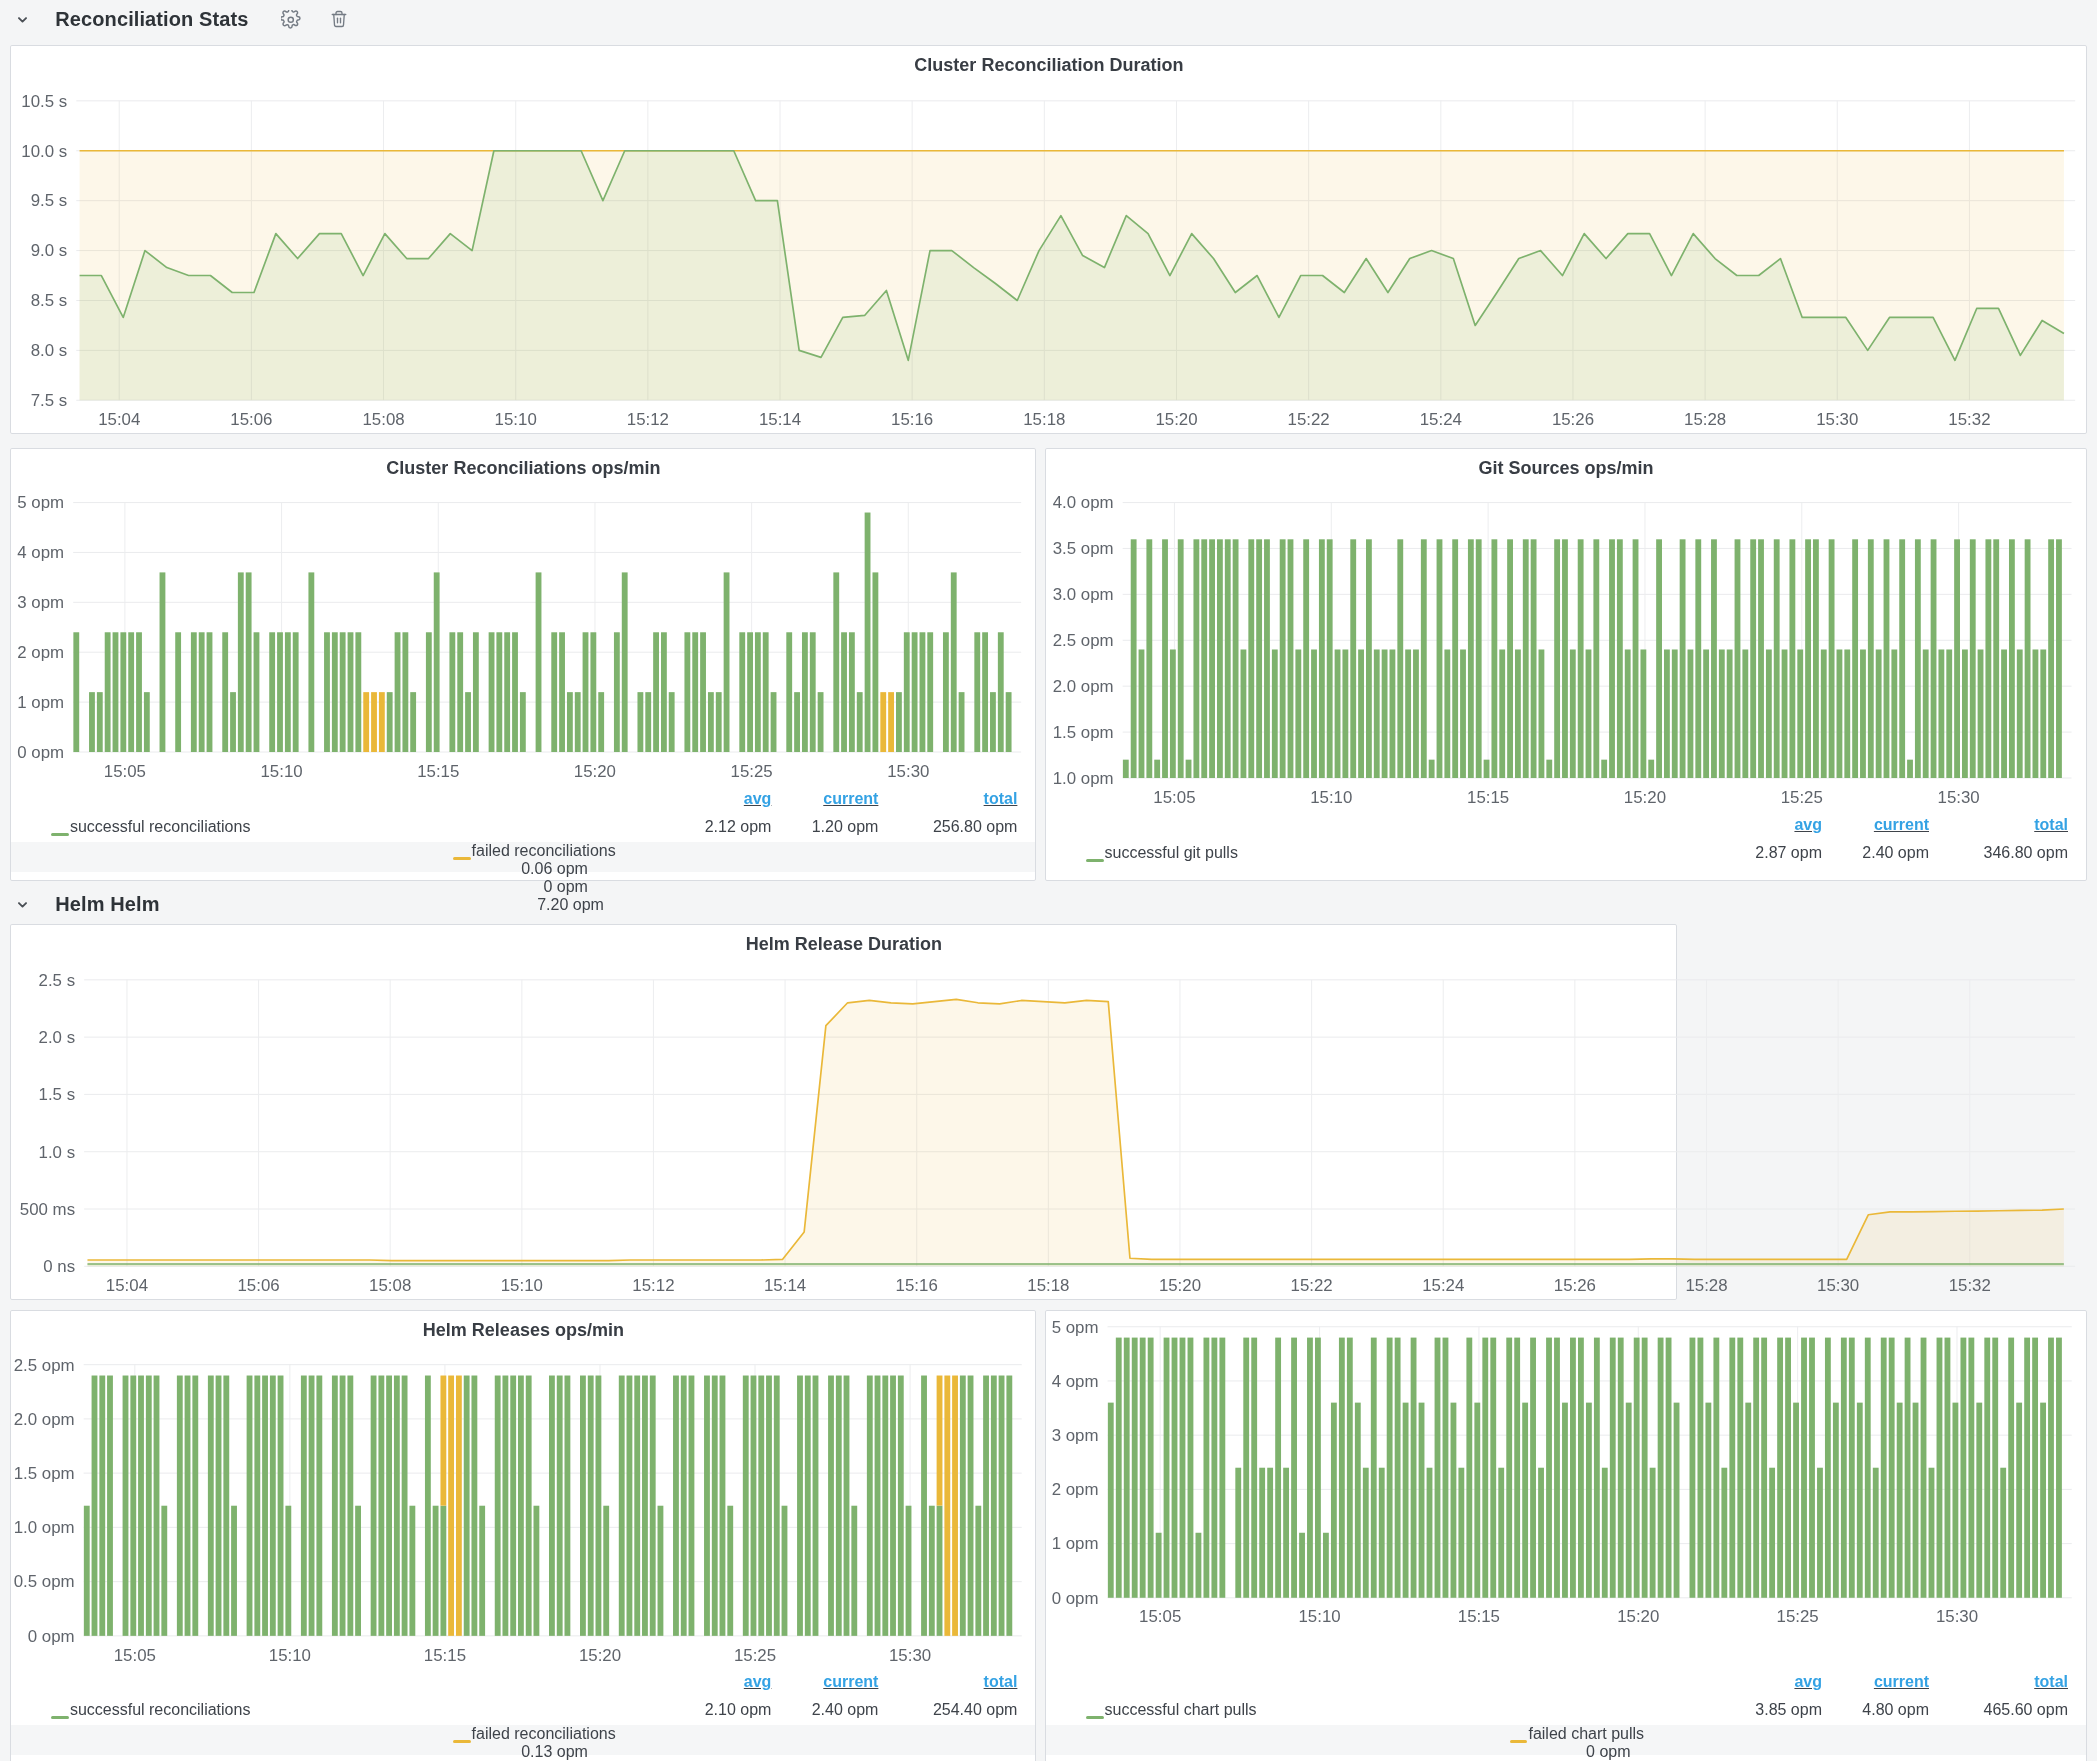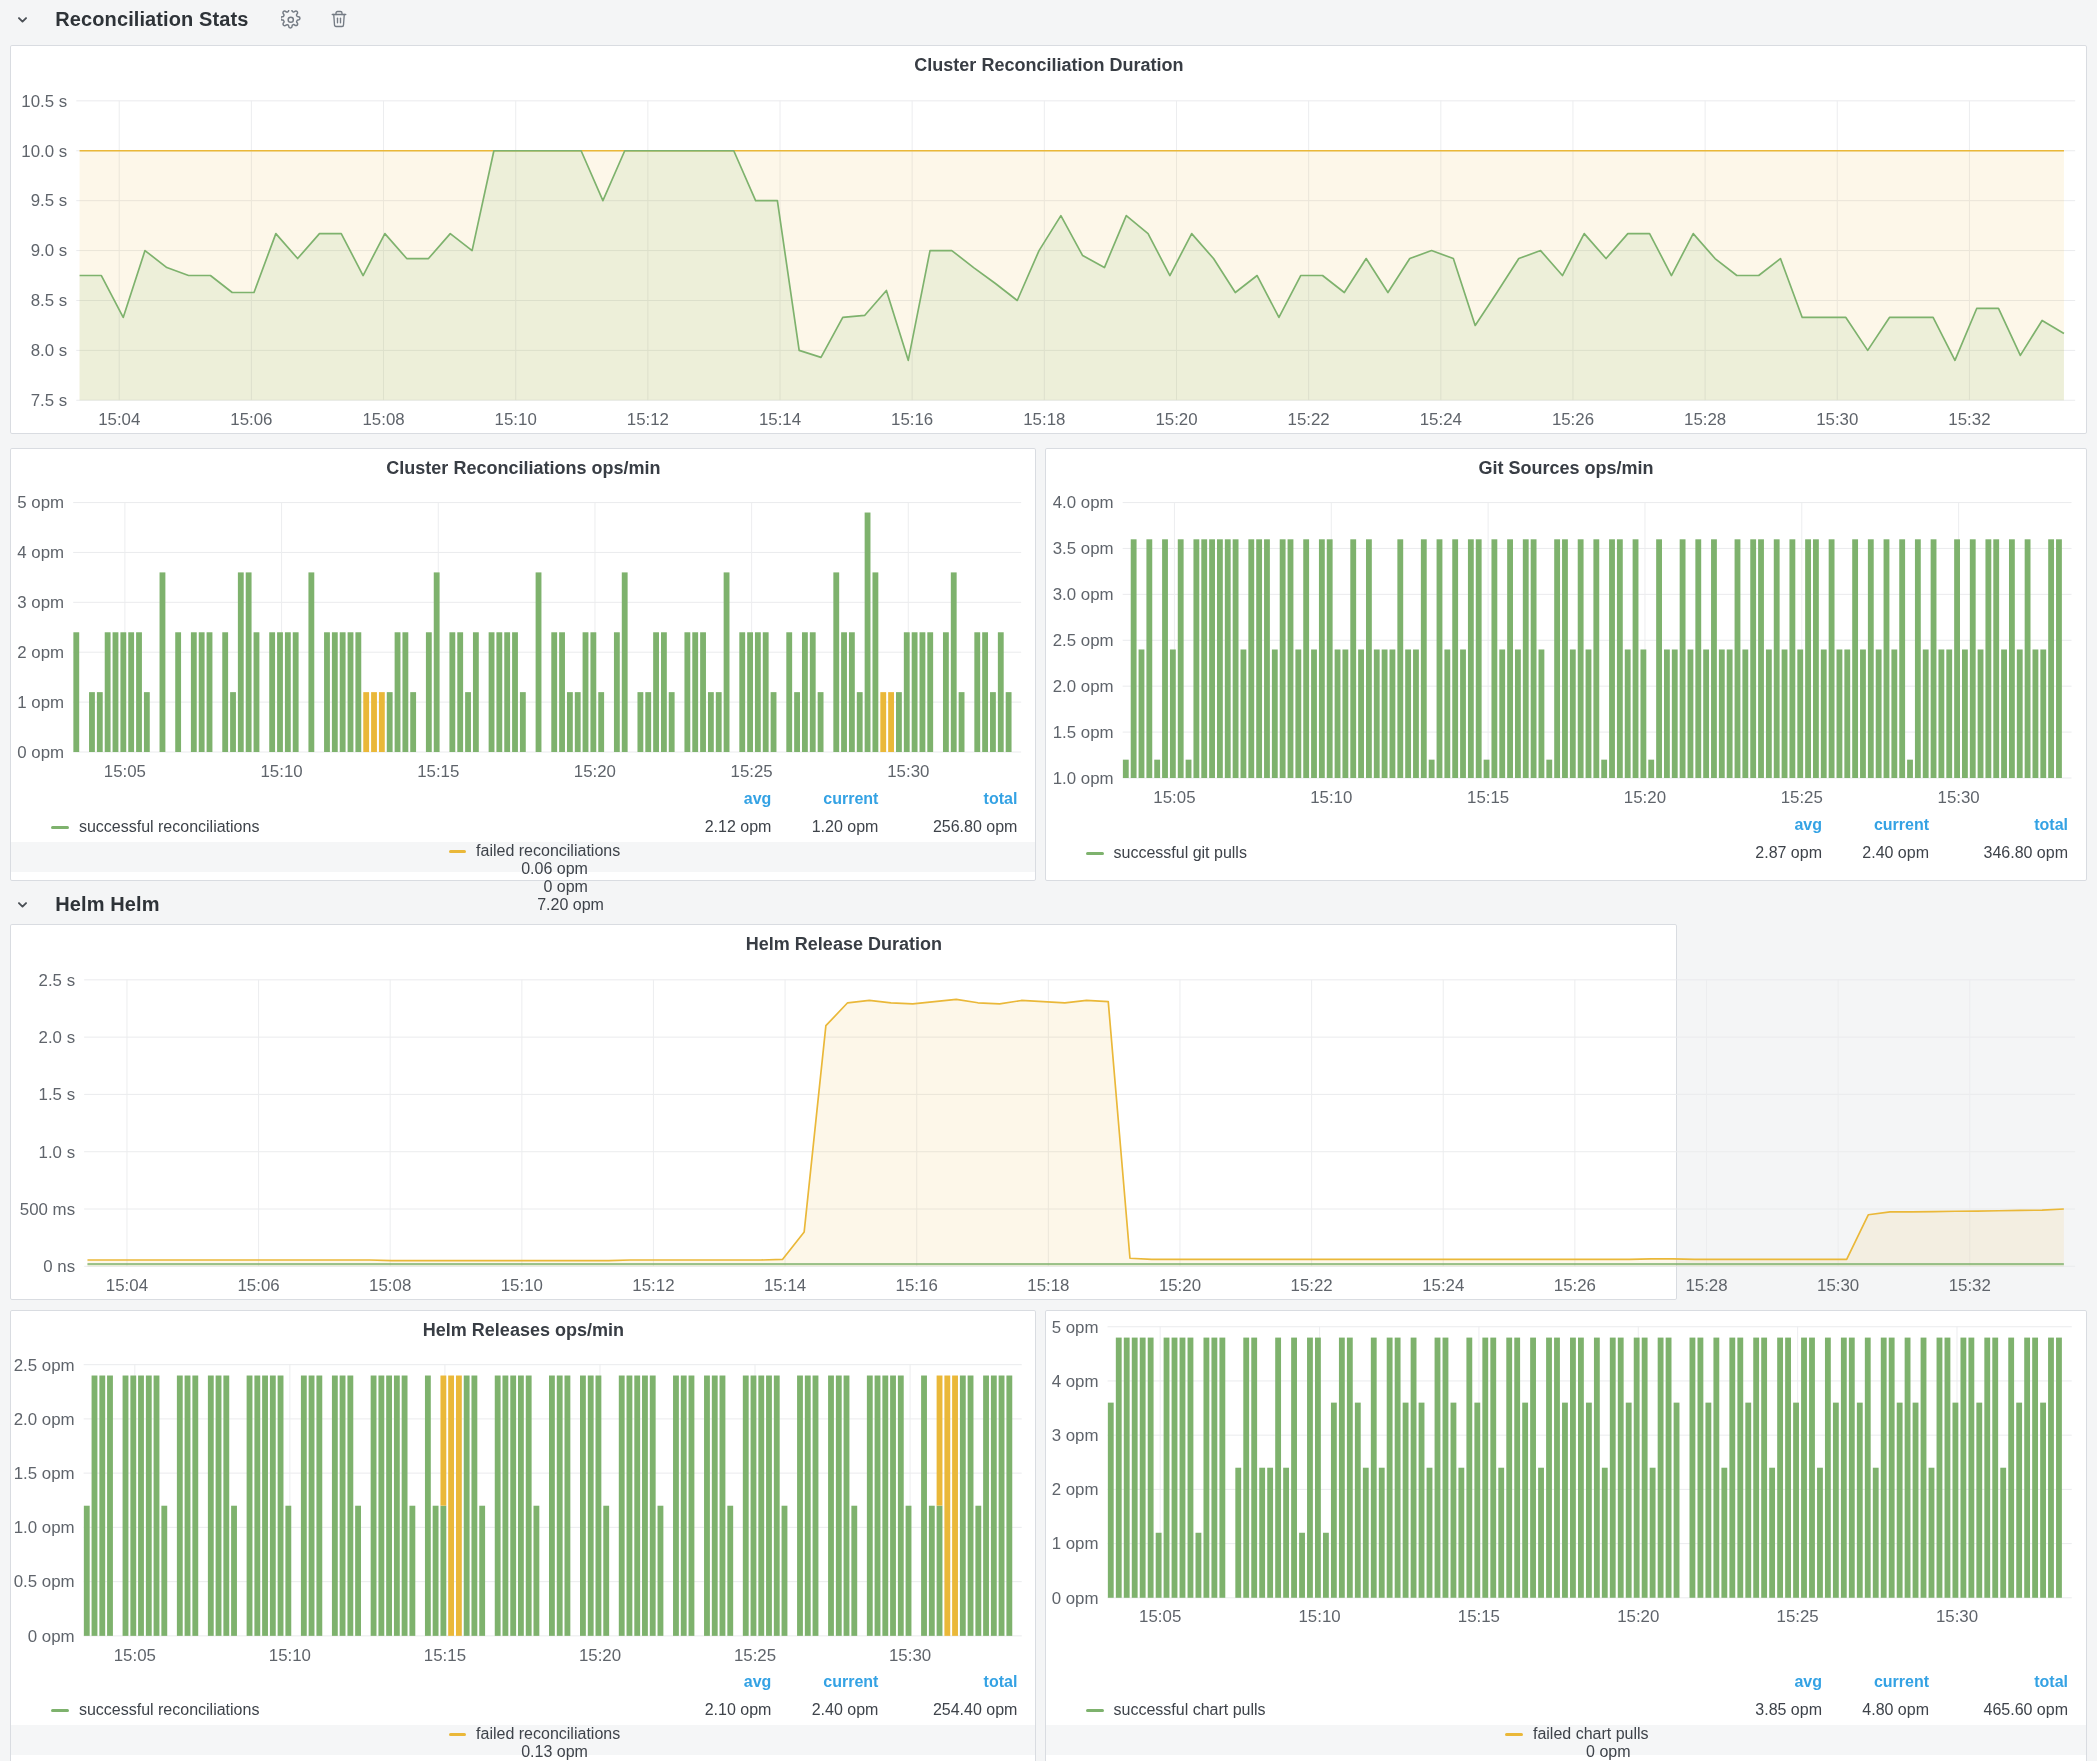--- a/index.html
+++ b/index.html
@@ -17,23 +17,23 @@
   }
   .ptitle {
     height:38px; display:flex; align-items:center; justify-content:center;
     font-size:18px; font-weight:700; color:#383d44; flex:0 0 auto; cursor:pointer;
   }
   .plot { flex:1 1 auto; position:relative; }
   .plot svg { position:absolute; left:0; top:0; }
   text.tick { font-size:26px; fill:#5f646b; font-family:"Liberation Sans", sans-serif; }
   .legend { flex:0 0 auto; padding:0 0 7.8px 0; }
   .lrow { display:flex; align-items:center; height:30px; padding:0 18px 0 40px; font-size:16px; color:#3e434a; }
-  .lrow.lhead { height:26px; font-weight:700; }
+  .lrow.lhead { height:26px; font-weight:700;text-decoration:underline; }
   .lhead .col { color:#34a2e4; }
-  .lname { flex:1 1 auto; display:flex; align-items:center; gap:10px; }
+  .lname { flex:1 1 auto; display:flex; align-items:flex-end; gap:1px; }
   .col { width:107px; text-align:right; flex:0 0 auto; }
   .col.c3 { width:139px; }
   .dash { width:17.5px; height:3.2px; border-radius:1.9px; flex:0 0 auto; }
   .stripe { background:#f5f6f7;flex-direction:column; }
 </style>
 </head>
 <body>
 
 <div class="sec-header" style="left:14.3px; top:5.2px;">
   <span class="sec-icon">

